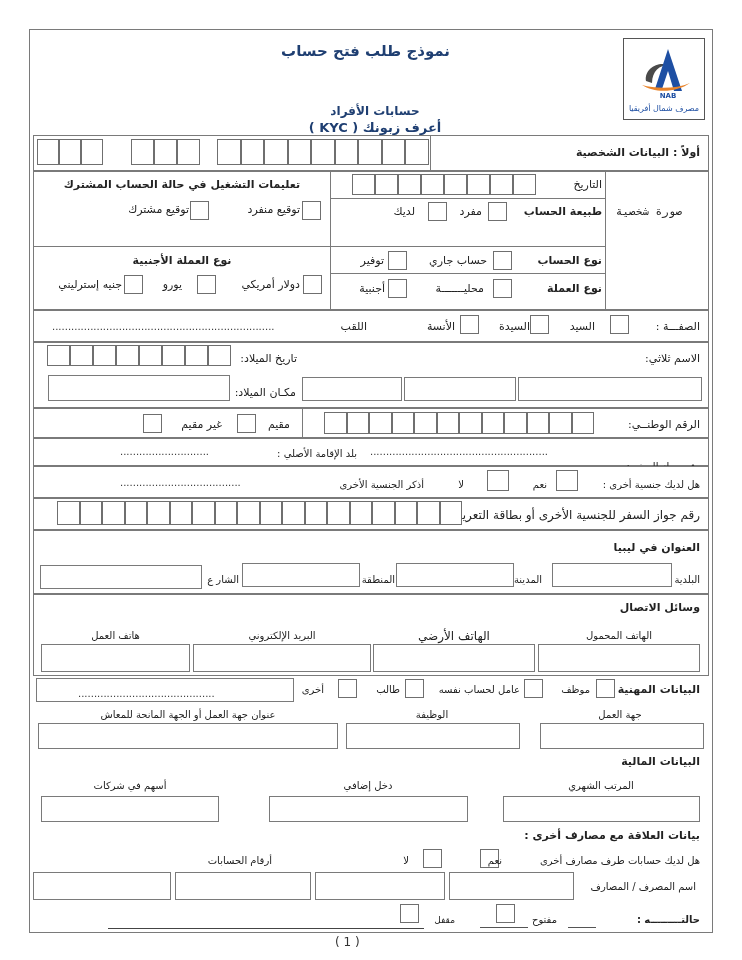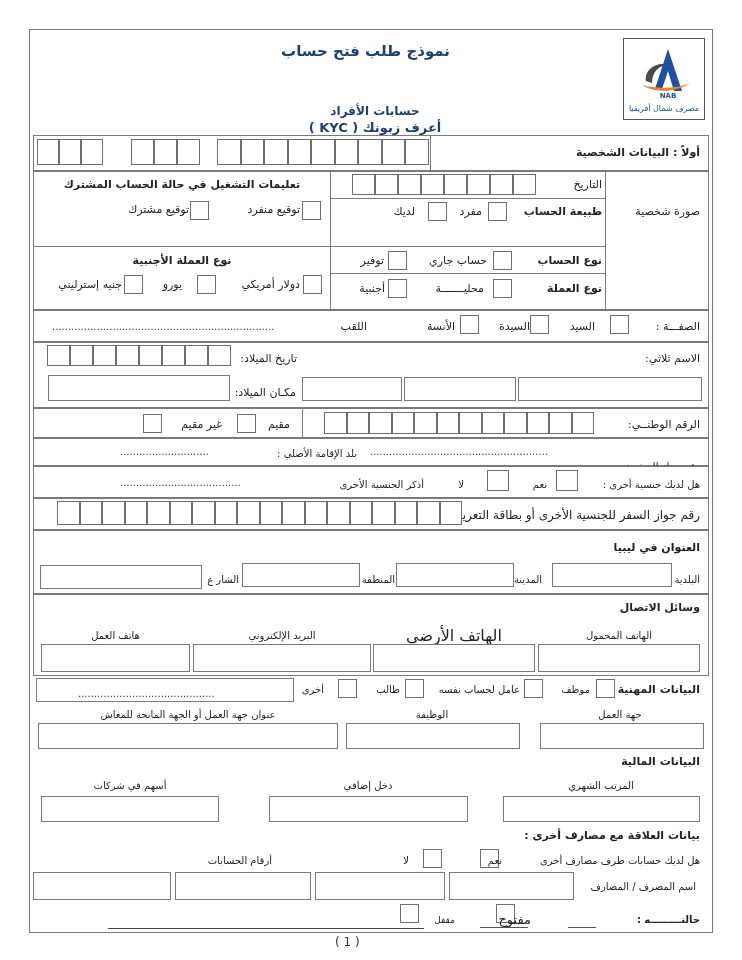--- a/index.html
+++ b/index.html
@@ -47,21 +47,21 @@
 <div class="box" style="left:33px; top:171px; width:676px; height:139px;"></div>
 <div class="vline" style="left:330px; top:171px; height:139px;"></div>
 <div class="vline" style="left:605px; top:171px; height:139px;"></div>
 <div class="hline" style="left:330px; top:198px; width:275px;"></div>
 <div class="hline" style="left:33px; top:246px; width:572px;"></div>
 <div class="hline" style="left:330px; top:273px; width:275px;"></div>
 
 <div class="t" style="right:140px; top:178px;">التاريخ</div>
 <div id="date-cells"></div>
 
-<div class="t" style="right:42px; top:205px;">صورة شخصية</div>
+<div class="t" style="right:60px; top:205px;font-family:Liberation Mono, monospace;">صورة شخصية</div>
 
 <div class="t b" style="right:140px; top:205px;">طبيعة الحساب</div>
 <div class="cb" style="left:488px; top:202px;"></div>
 <div class="t" style="right:260px; top:205px;">مفرد</div>
 <div class="cb" style="left:428px; top:202px;"></div>
 <div class="t" style="right:327px; top:205px;">لديك</div>
 
 <div class="t b" style="right:140px; top:254px;">نوع الحساب</div>
 <div class="cb" style="left:493px; top:251px;"></div>
 <div class="t" style="right:255px; top:254px;">حساب جاري</div>
@@ -145,21 +145,21 @@
 <div class="box" style="left:396px; top:563px; width:118px; height:24px;"></div>
 <div class="t" style="right:347px; top:573px; font-size:10px;">المنطقة</div>
 <div class="box" style="left:242px; top:563px; width:118px; height:24px;"></div>
 <div class="t" style="right:503px; top:573px; font-size:10px;">الشار ع</div>
 <div class="box" style="left:40px; top:565px; width:162px; height:24px;"></div>
 
 <div class="box" style="left:33px; top:594px; width:676px; height:82px;"></div>
 <div class="t b" style="right:42px; top:601px;">وسائل الاتصال</div>
 <div class="t" style="left:538px; top:629px; width:162px; text-align:center; font-size:10px;">الهاتف المحمول</div>
 <div class="box" style="left:538px; top:644px; width:162px; height:28px;"></div>
-<div class="t" style="left:373px; top:629px; width:162px; text-align:center; font-size:16px;">الهاتف الأرضي</div>
+<div class="t" style="left:373px; top:629px; width:162px; text-align:center; font-size:12px;">الهاتف الأرضي</div>
 <div class="box" style="left:373px; top:644px; width:162px; height:28px;"></div>
 <div class="t" style="left:193px; top:629px; width:178px; text-align:center; font-size:10px;">البريد الإلكتروني</div>
 <div class="box" style="left:193px; top:644px; width:178px; height:28px;"></div>
 <div class="t" style="left:41px; top:629px; width:149px; text-align:center; font-size:10px;">هاتف العمل</div>
 <div class="box" style="left:41px; top:644px; width:149px; height:28px;"></div>
 
 <div class="t b" style="right:42px; top:683px;">البيانات المهنية :</div>
 <div class="cb" style="left:596px; top:679px;"></div>
 <div class="t" style="right:152px; top:683px; font-size:10px;">موظف</div>
 <div class="cb" style="left:524px; top:679px;"></div>
@@ -196,21 +196,21 @@
 
 <div class="t" style="right:46px; top:880px; font-size:10px;">اسم المصرف / المصارف</div>
 <div class="box" style="left:449px; top:872px; width:125px; height:28px;"></div>
 <div class="box" style="left:315px; top:872px; width:130px; height:28px;"></div>
 <div class="box" style="left:175px; top:872px; width:136px; height:28px;"></div>
 <div class="box" style="left:33px; top:872px; width:138px; height:28px;"></div>
 
 <div class="t b" style="right:42px; top:913px; font-size:10px;">حالتـــــــــه  :</div>
 <div class="hline" style="left:568px; top:927px; width:28px; background:#555;"></div>
 <div class="cb" style="left:496px; top:904px;"></div>
-<div class="t" style="right:211px; top:913px; font-size:13px;">مفتوح</div>
+<div class="t" style="right:185px; top:913px; font-size:10px;">مفتوح</div>
 <div class="hline" style="left:480px; top:927px; width:48px; background:#555;"></div>
 <div class="cb" style="left:400px; top:904px;"></div>
 <div class="t" style="right:287px; top:913px; font-size:9px;">مقفل</div>
 <div class="hline" style="left:108px; top:928px; width:316px; background:#444;"></div>
 
 <div class="page-num">(    1    )</div>
 
 <div class="cell" style="left: 37px; top: 139px; width: 22px; height: 26px;"></div>
 <div class="cell" style="left: 59px; top: 139px; width: 22px; height: 26px;"></div>
 <div class="cell" style="left: 81px; top: 139px; width: 22px; height: 26px;"></div>

